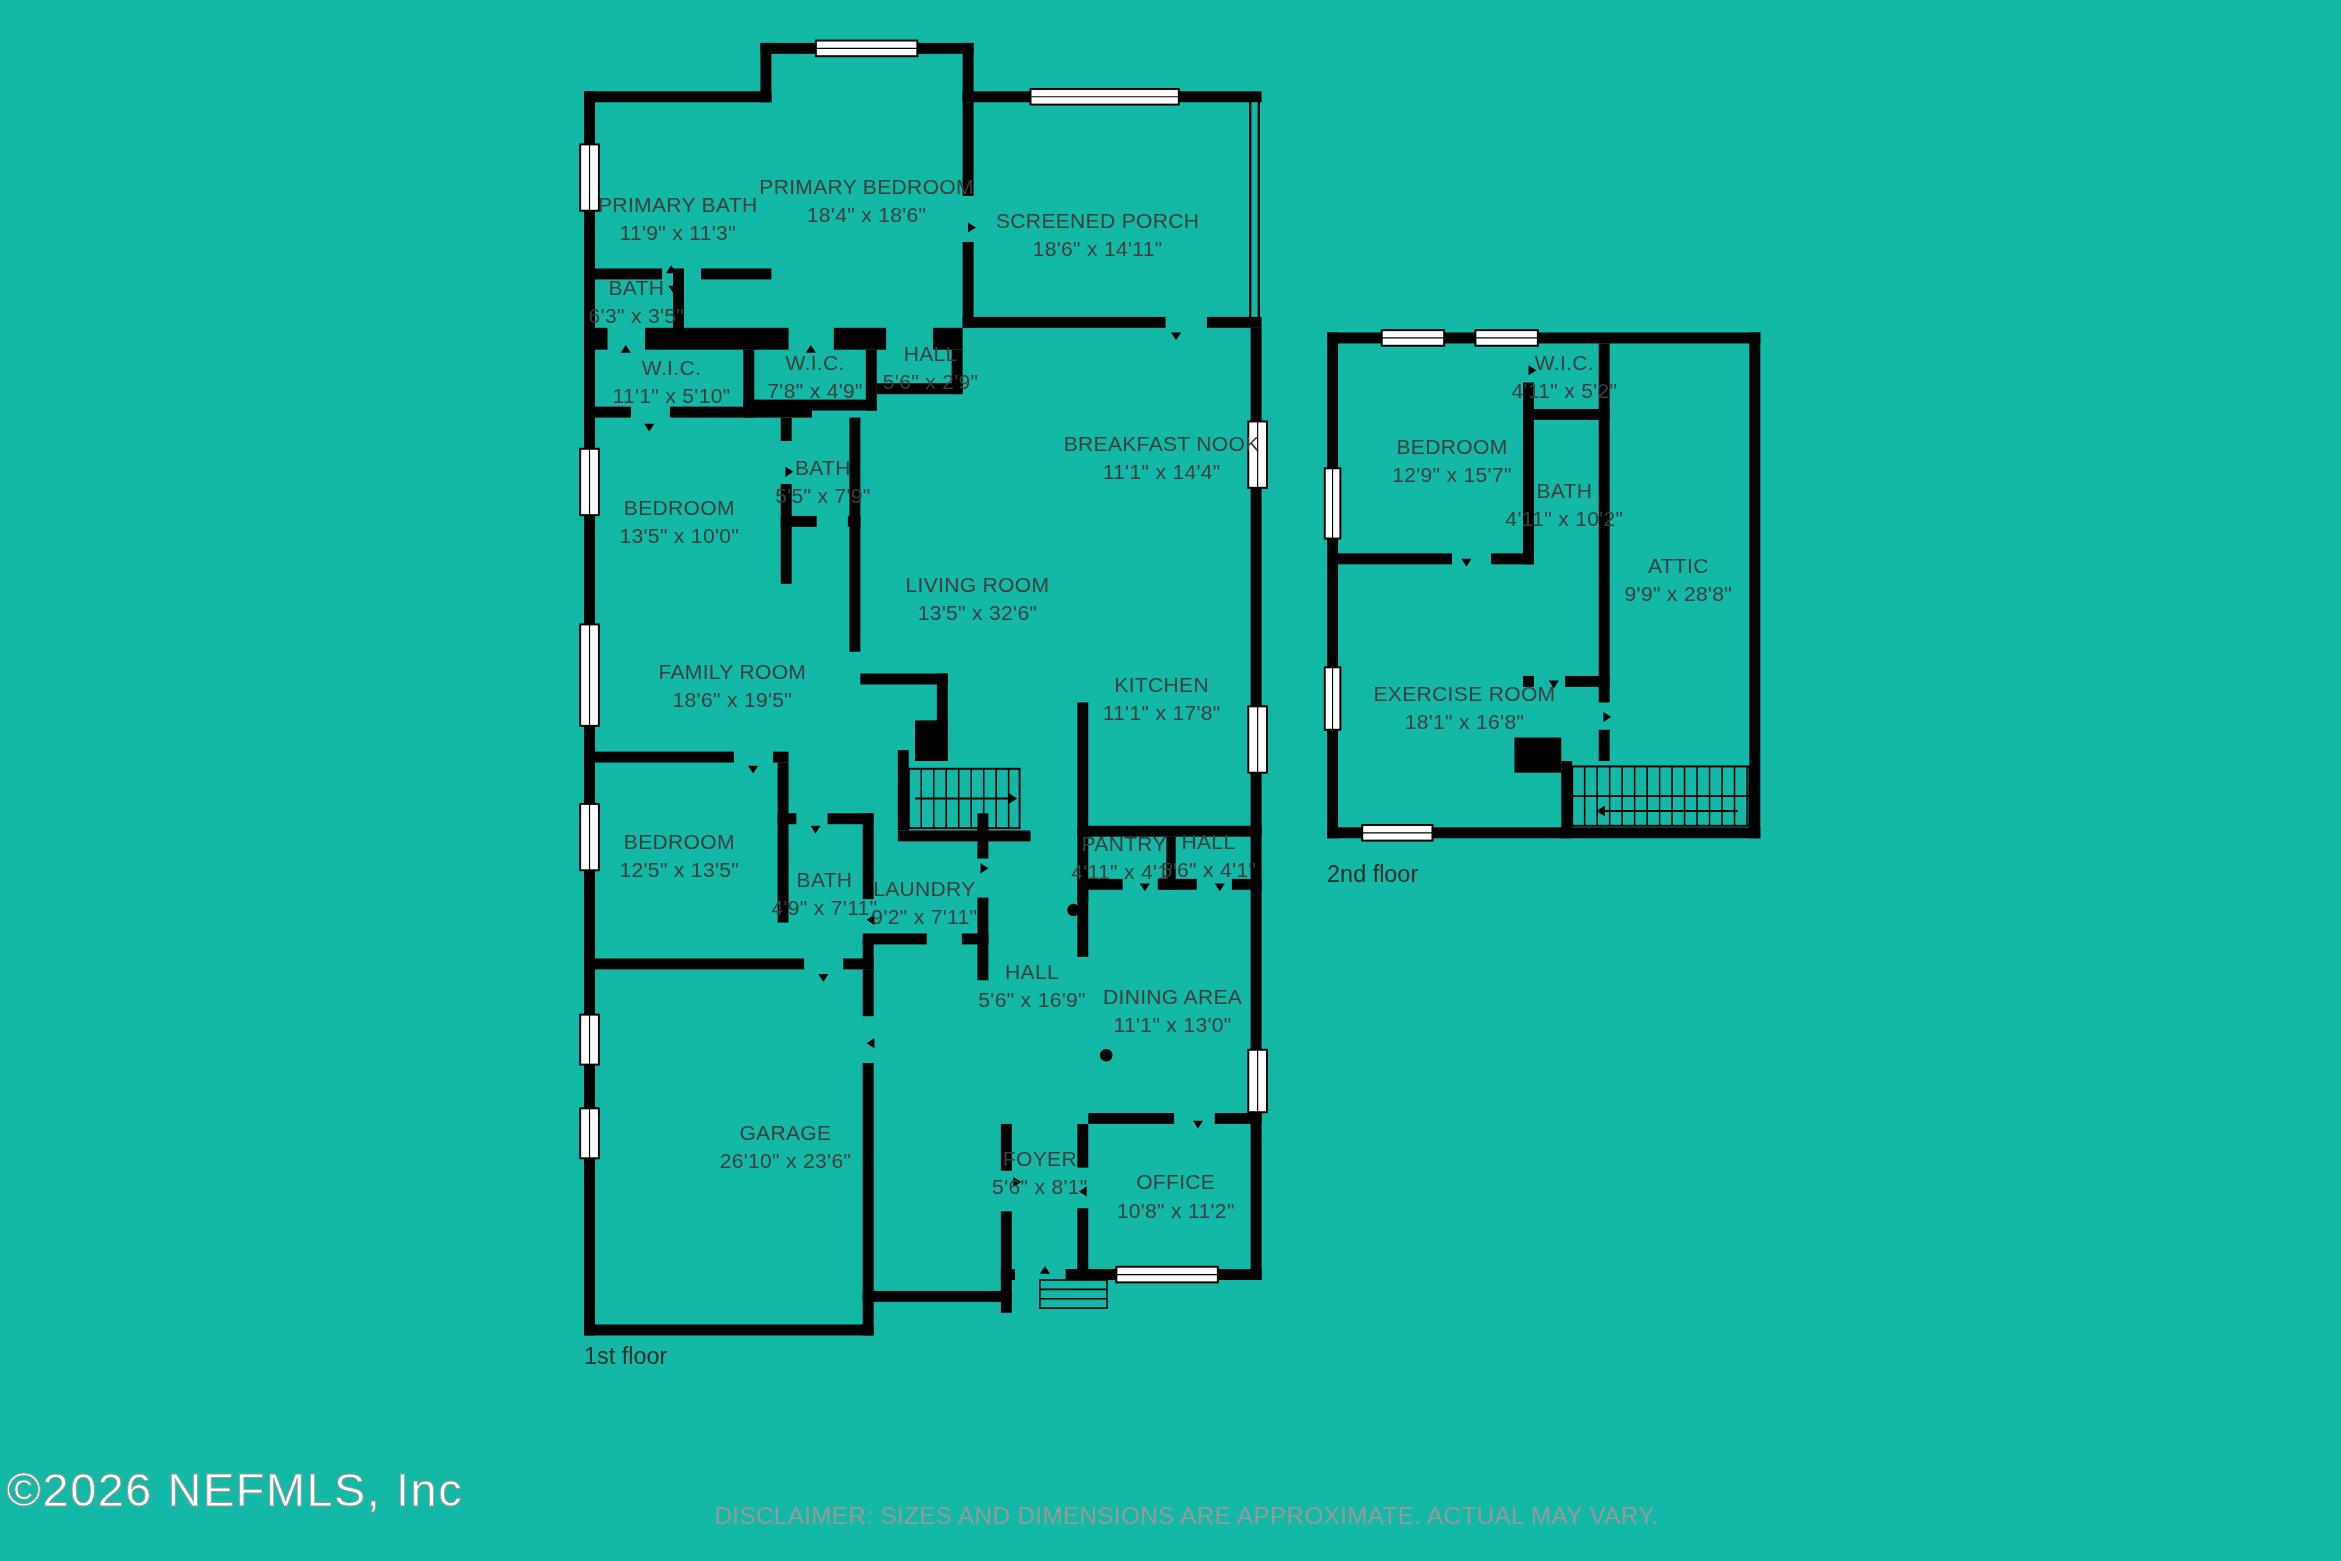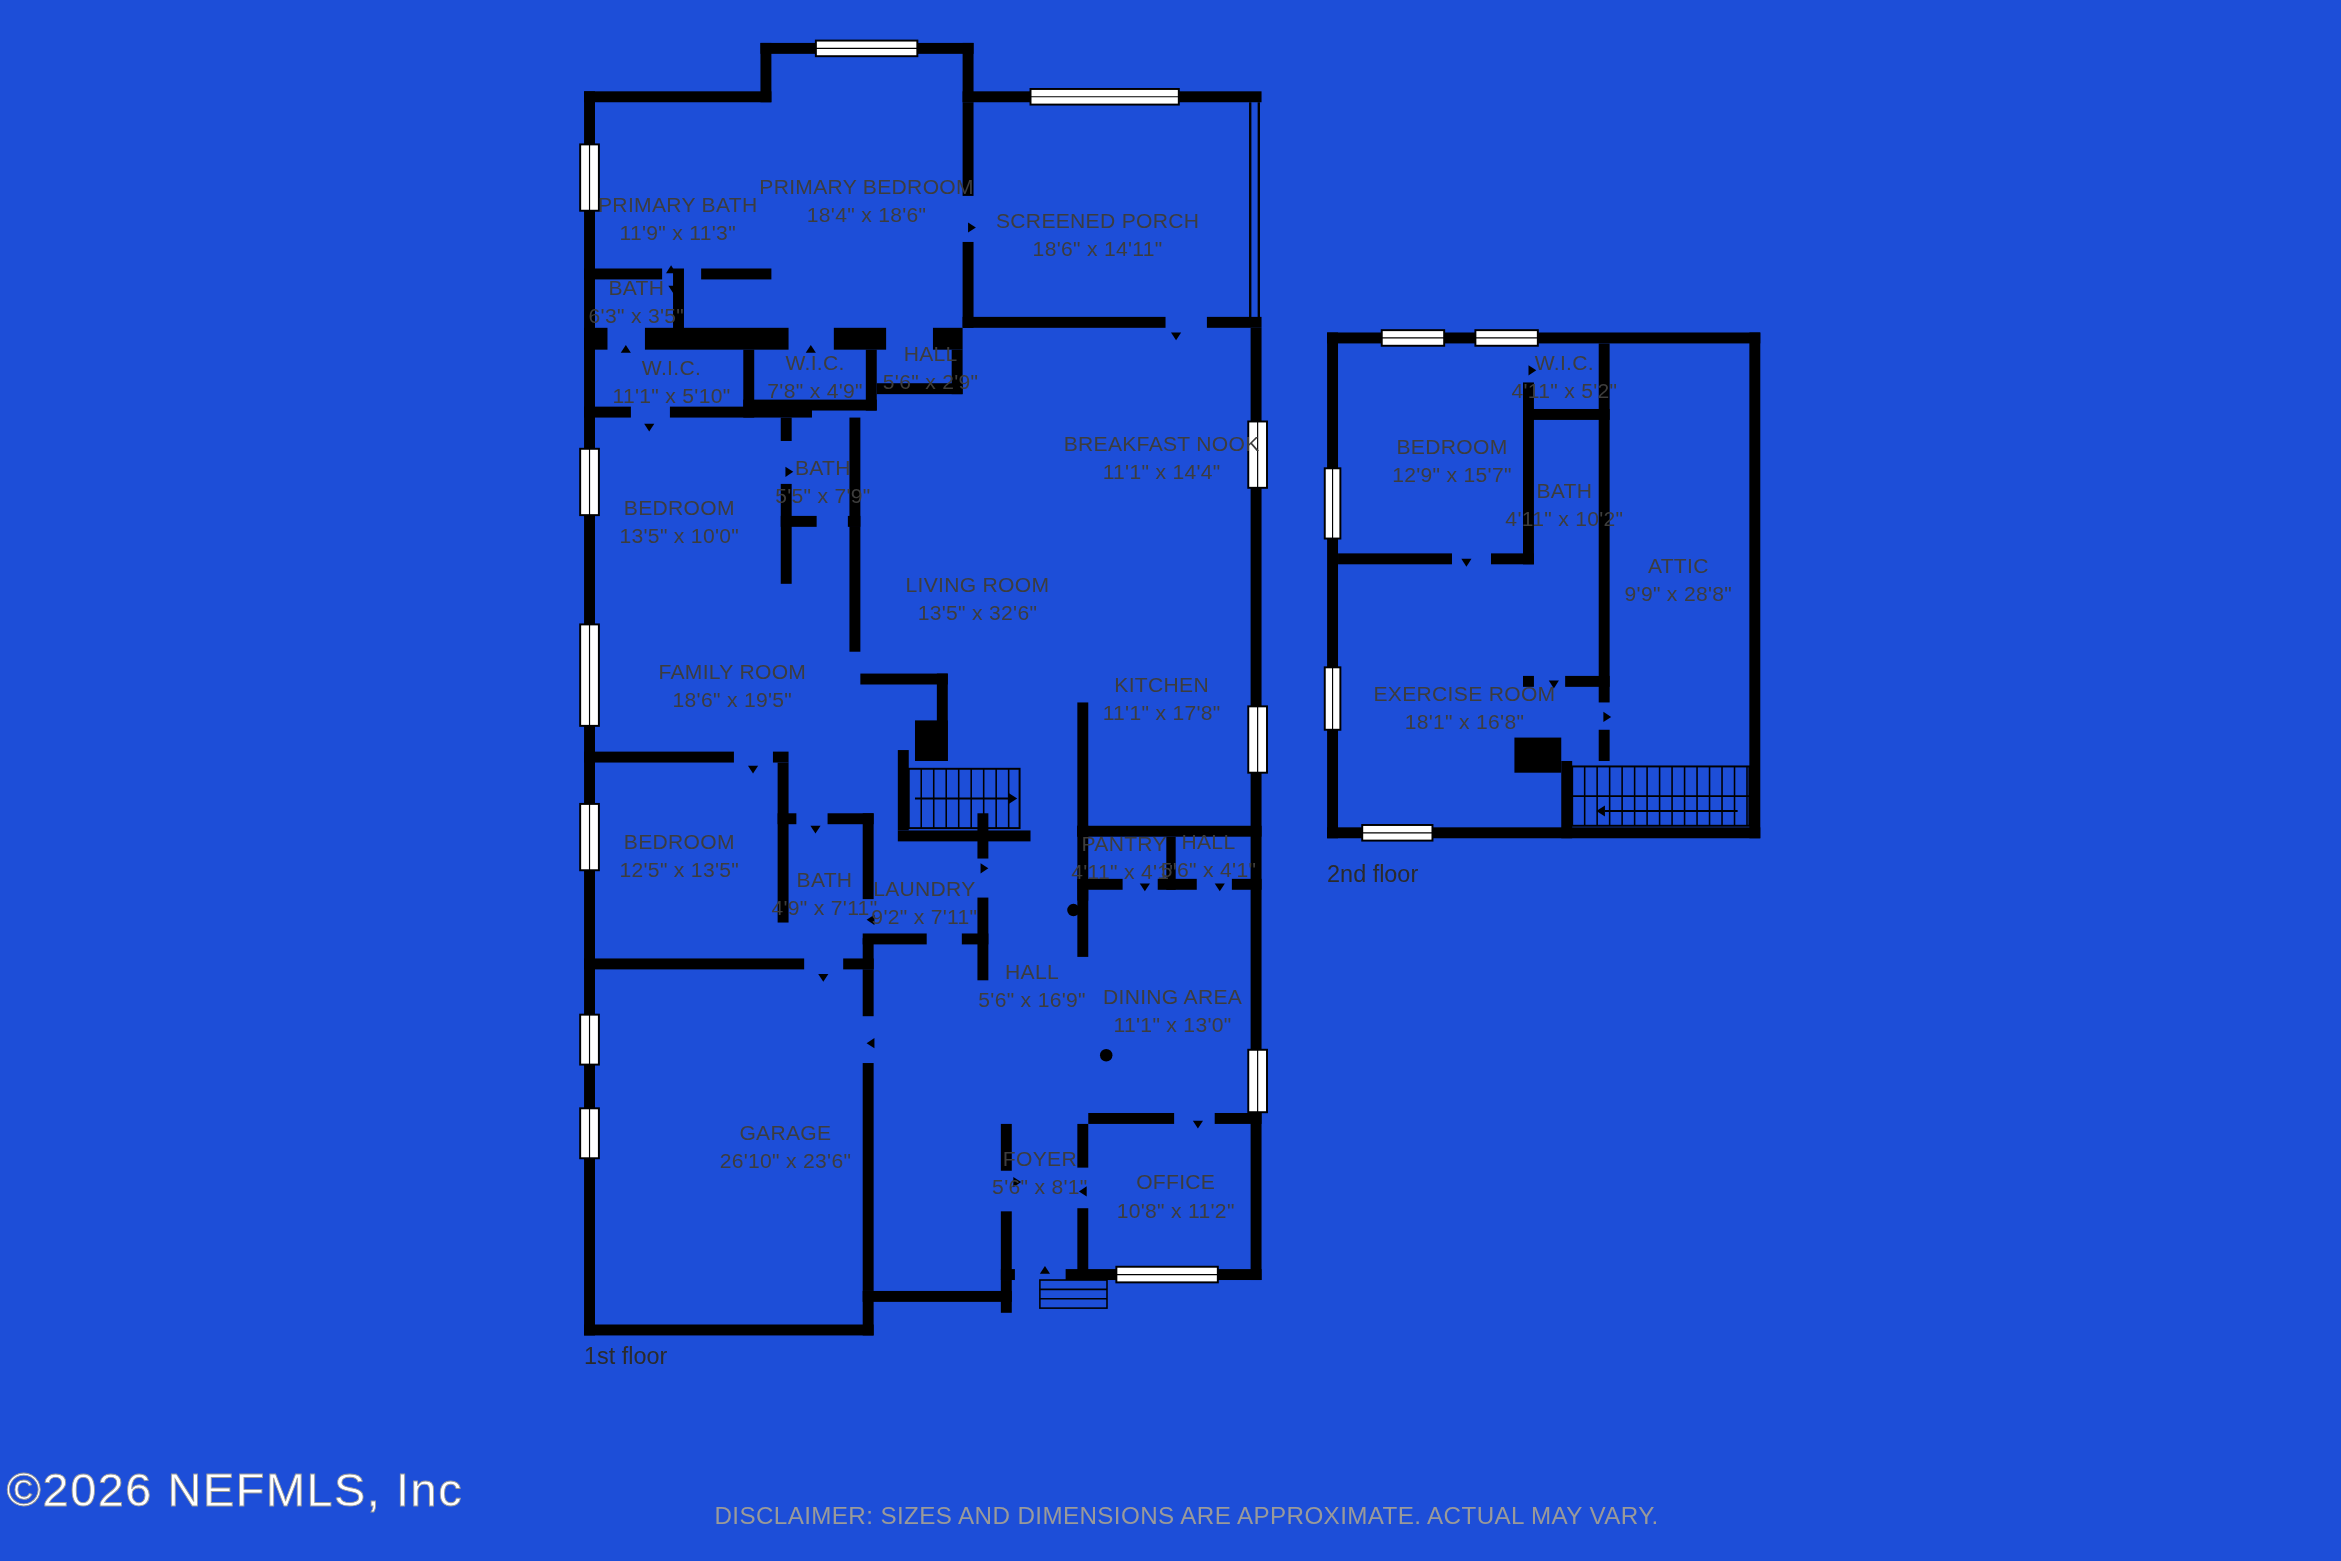--- a/index.html
+++ b/index.html
@@ -1,16 +1,16 @@
 <!DOCTYPE html>
 <html style="font-size:12.5px"><head>
 <meta charset="utf-8">
 <style>
   html,body{margin:0;padding:0;background:#ffffff;}
-  .page{width:2342px;height:1561px;position:relative;background:#1d4ed8;overflow:hidden;
+  .page{width:2342px;height:1561px;position:relative;background:#14b8a6;overflow:hidden;
         font-family:"Liberation Sans", sans-serif;text-align:right;}
   svg{display:block;}
   text{font-family:"Liberation Sans", sans-serif;}
   .room-name,.room-dims{fill:#3d3d3d;font-size:27px;letter-spacing:.4px;}
   .floor-label{fill:#2b2b2b;font-size:30px;}
   .copyright{fill:#ffffff;stroke:#9a9a9a;stroke-width:1.1px;font-size:60px;letter-spacing:2px;}
   .disclaimer{fill:#9a9a9a;font-size:31px;letter-spacing:.5px;}
 </style>
 </head>
 <body>

